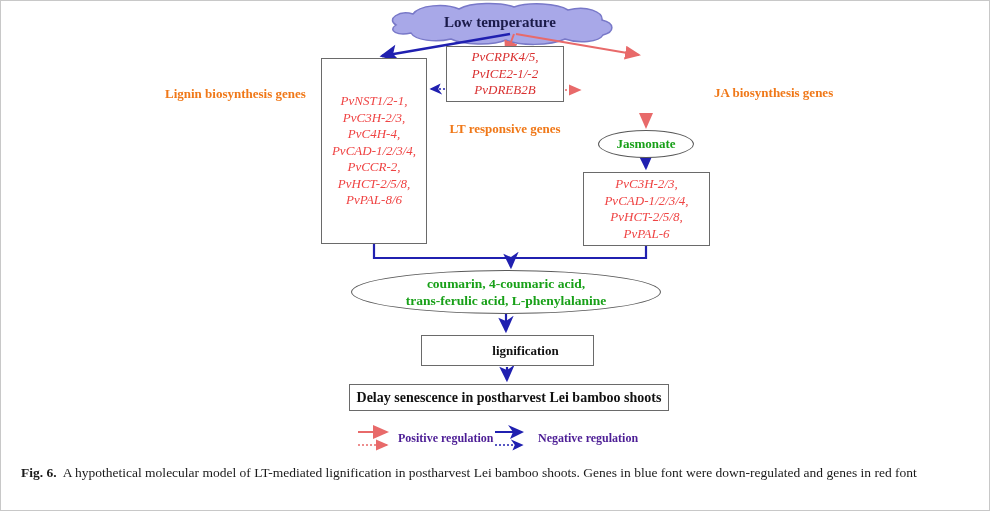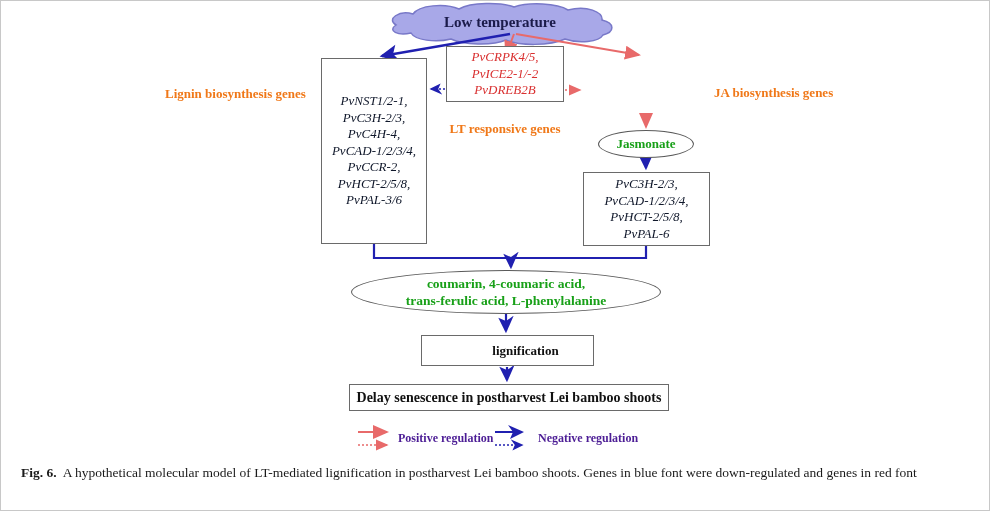--- a/index.html
+++ b/index.html
@@ -4,21 +4,21 @@
 <style>
   html,body{margin:0;padding:0;background:#fff;}
   #page{position:relative;width:990px;height:511px;background:#ffffff;
         font-family:"Liberation Serif","DejaVu Serif",serif;overflow:hidden;
         border:1px solid #c8c8c8;box-sizing:border-box;}
   #diagram-svg{position:absolute;left:0;top:0;z-index:1;}
   .abs{position:absolute;z-index:2;box-sizing:border-box;}
   .node-box{background:#ffffff;border:1.5px solid #6a6a6a;display:flex;flex-direction:column;
             align-items:center;justify-content:center;text-align:center;}
   .gene-line{font-style:italic;font-size:13px;line-height:16.5px;white-space:nowrap;}
-  .blue-gene{color:#0f172a;}
+  .blue-gene{color:#ef4444;}
   .red-gene{color:#d93030;}
   .orange-label{color:#f07818;font-weight:bold;font-size:13px;white-space:nowrap;}
   .ellipse{background:#fff;border:1.3px solid #5a5a5a;border-radius:50%;display:flex;
            flex-direction:column;align-items:center;justify-content:center;text-align:center;}
   .green-text{color:#18a018;font-weight:bold;}
   .cloud-label{color:#1b1b4a;font-weight:bold;font-size:15px;white-space:nowrap;}
   .black-bold{color:#111;font-weight:bold;}
   .legend-label{color:#4c1d95;font-weight:bold;font-size:12px;white-space:nowrap;}
   .caption{color:#1a1a1a;font-size:13.5px;line-height:17.5px;white-space:nowrap;}
   .caption b{font-weight:bold;}
@@ -71,21 +71,21 @@
   <div class="abs orange-label" style="left:445px;top:120px;width:118px;text-align:center;">LT responsive genes</div>
   <div class="abs orange-label" style="left:713px;top:84px;">JA biosynthesis genes</div>
 
   <div class="abs node-box" style="left:320px;top:57px;width:106px;height:186px;">
     <div class="gene-line blue-gene">PvNST1/2-1,</div>
     <div class="gene-line blue-gene">PvC3H-2/3,</div>
     <div class="gene-line blue-gene">PvC4H-4,</div>
     <div class="gene-line blue-gene">PvCAD-1/2/3/4,</div>
     <div class="gene-line blue-gene">PvCCR-2,</div>
     <div class="gene-line blue-gene">PvHCT-2/5/8,</div>
-    <div class="gene-line blue-gene">PvPAL-3/6</div>
+    <div class="gene-line blue-gene">PvPAL-8/6</div>
   </div>
 
   <div class="abs node-box" style="left:445px;top:45px;width:118px;height:56px;">
     <div class="gene-line red-gene">PvCRPK4/5,</div>
     <div class="gene-line red-gene">PvICE2-1/-2</div>
     <div class="gene-line red-gene">PvDREB2B</div>
   </div>
 
 
   <div class="abs ellipse" style="left:597px;top:129px;width:96px;height:28px;">

